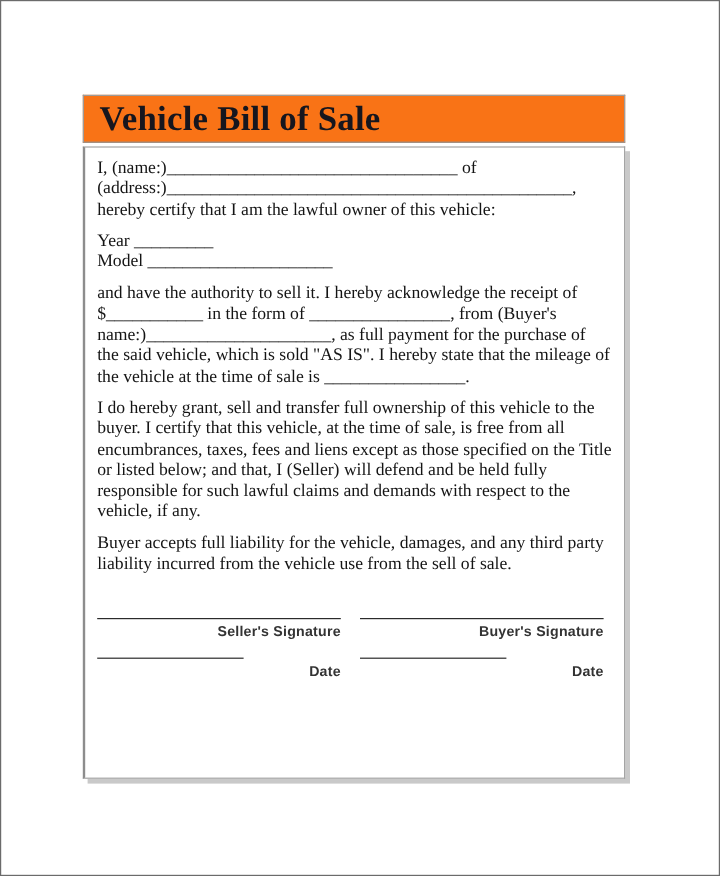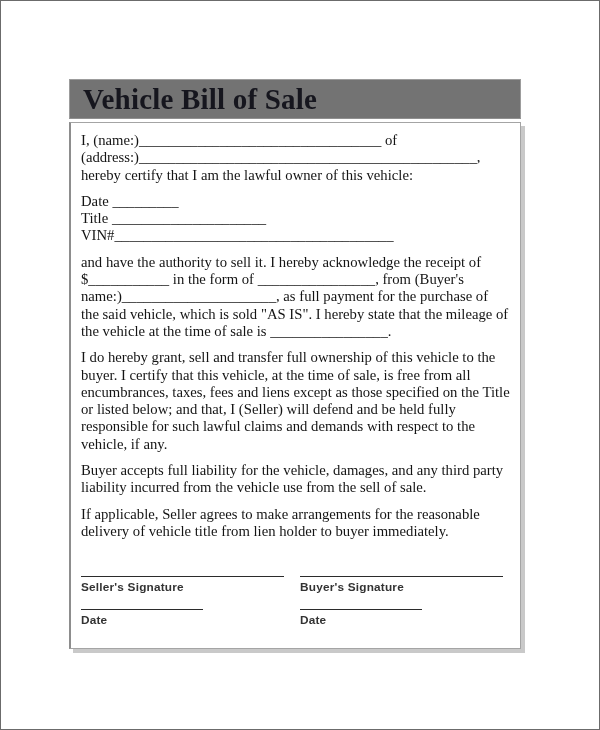--- a/index.html
+++ b/index.html
@@ -12,21 +12,21 @@
     font-family: "Liberation Serif", serif;
   }
   .doc {
     position: absolute;
     left: 68px; top: 78px;
     width: 452px;
   }
   .doc-header {
     box-sizing: border-box;
     width: 452px; height: 40px;
-    background: #737373;
+    background: #f97316;
     border: 1px solid #9c9c9c;
     border-bottom-color: #8f8f8f;
     display: flex;
     align-items: center;
     padding-left: 13px;
     margin-bottom: 3px;
   }
   .doc-title {
     margin: 0;
     font-family: "Liberation Serif", serif;
@@ -53,21 +53,21 @@
     margin: 0 0 9px 0;
     white-space: pre-line;
   }
   .field-block { margin: 0 0 9px 0; }
   .field-line { white-space: pre; }
   .sig-section {
     display: flex;
     gap: 16px;
     margin-top: 36px;
   }
-  .sig-col { width: 203px; }
+  .sig-col { width: 203px; text-align: right; }
   .sig-line {
     height: 0;
     border-top: 1.5px solid #2b2b2b;
   }
   .sig-line.full { width: 203px; }
   .sig-line.short { width: 122px; margin-top: 14px; }
   .sig-label {
     font-family: "Liberation Sans", sans-serif;
     font-weight: bold;
     font-size: 11.8px;
@@ -86,43 +86,40 @@
     <h1 class="doc-title">Vehicle Bill of Sale</h1>
   </div>
 
   <div class="doc-body">
 
     <p class="para">I, (name:)_________________________________ of
 (address:)______________________________________________,
 hereby certify that I am the lawful owner of this vehicle:</p>
 
     <div class="field-block">
-      <div class="field-line">Date _________</div>
-      <div class="field-line">Title _____________________</div>
-      <div class="field-line">VIN#______________________________________</div>
+      <div class="field-line">Year _________</div>
+      <div class="field-line">Model _____________________</div>
     </div>
 
     <p class="para">and have the authority to sell it. I hereby acknowledge the receipt of
 $___________ in the form of ________________, from (Buyer's
 name:)_____________________, as full payment for the purchase of
 the said vehicle, which is sold "AS IS". I hereby state that the mileage of
 the vehicle at the time of sale is ________________.</p>
 
     <p class="para">I do hereby grant, sell and transfer full ownership of this vehicle to the
 buyer. I certify that this vehicle, at the time of sale, is free from all
 encumbrances, taxes, fees and liens except as those specified on the Title
 or listed below; and that, I (Seller) will defend and be held fully
 responsible for such lawful claims and demands with respect to the
 vehicle, if any.</p>
 
     <p class="para">Buyer accepts full liability for the vehicle, damages, and any third party
 liability incurred from the vehicle use from the sell of sale.</p>
 
-    <p class="para">If applicable, Seller agrees to make arrangements for the reasonable
-delivery of vehicle title from lien holder to buyer immediately.</p>
 
     <div class="sig-section">
 
       <div class="sig-col">
         <div class="sig-line full"></div>
         <div class="sig-label">Seller's Signature</div>
         <div class="sig-line short"></div>
         <div class="sig-label">Date</div>
       </div>
 

